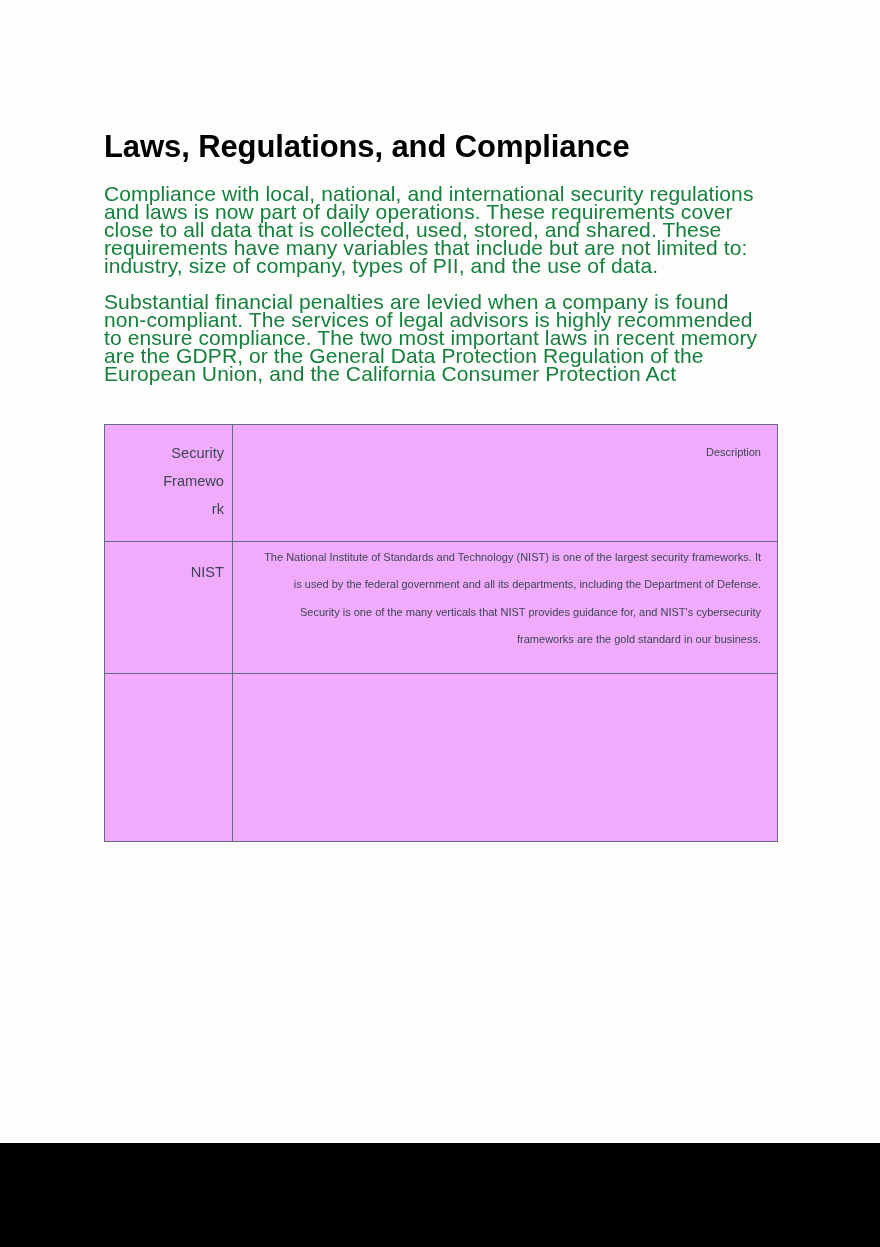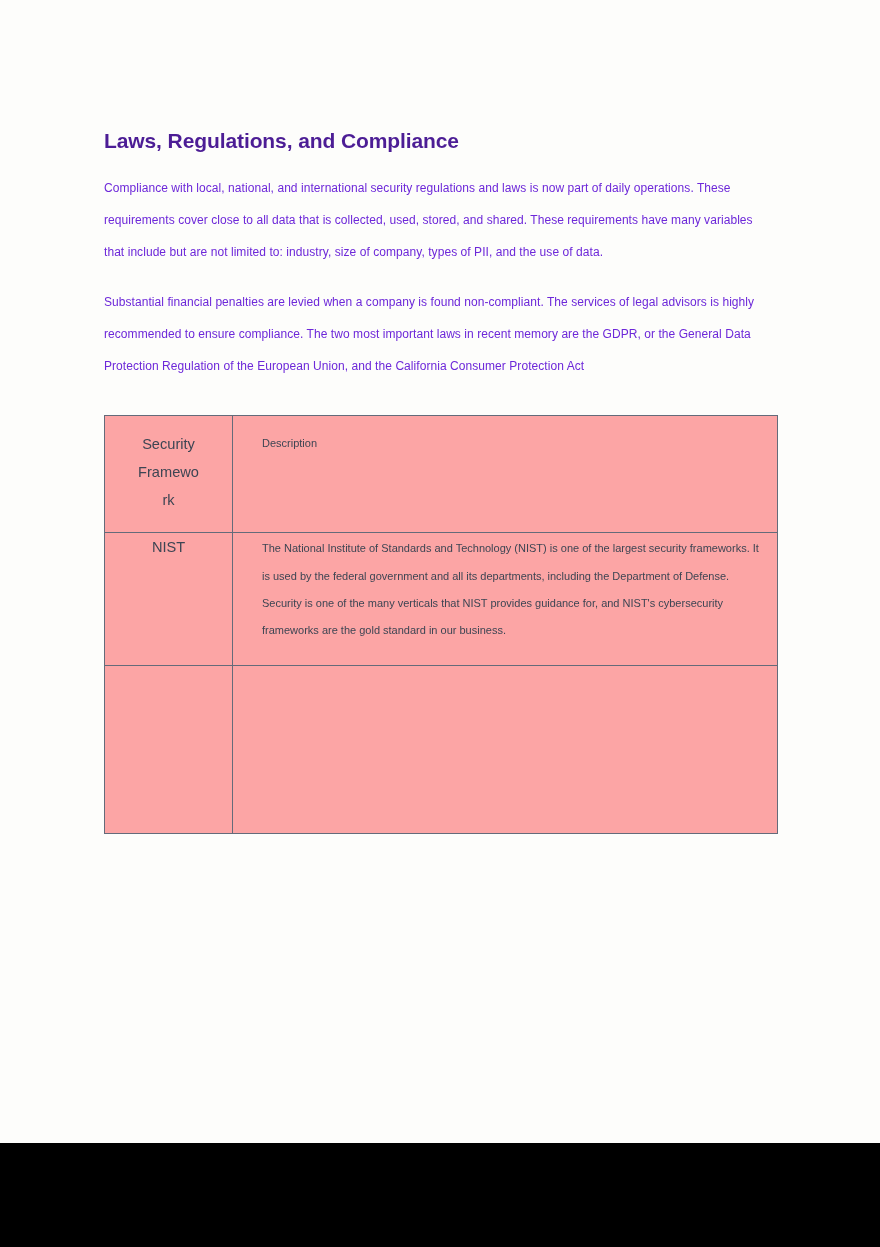--- a/index.html
+++ b/index.html
@@ -26,60 +26,61 @@
   }
 
   .content {
     position: absolute;
     left: 104px;
     top: 128px;
     width: 672px;
   }
 
   h1.doc-heading {
-    font-size: 21px;
+    font-size: 31px;
     font-weight: bold;
-    color: #4c1d95;
+    color: #000000;
     margin: 0 0 18px 0;
     letter-spacing: -0.1px;
     line-height: 1.25;
   }
 
   h1.doc-heading.second {
     margin-top: 36px;
   }
 
   p.doc-para {
-    font-size: 12px;
-    color: #6d28d9;
-    line-height: 32px;
+    font-size: 21px;
+    color: #15803d;
+    line-height: 18px;
     margin: 0 0 18px 0;
     letter-spacing: 0.005em;
   }
 
   p.doc-para.last-before-heading {
-    margin-bottom: 8px;
+    margin-bottom: 16px;
   }
 
   .spacer-before-table {
     height: 25px;
   }
 
   table.fw-table {
     border-collapse: collapse;
     width: 674px;
     table-layout: fixed;
     margin: 0;
     background: #fdfdfb;
   }
 
   table.fw-table td {
     border: 1px solid #646b7a;
     vertical-align: top;
-    background: #fca5a5;
+    background: #f0abfc;
+    text-align: right;
   }
 
   td.col-name {
     width: 111px;
     text-align: center;
     padding: 14px 8px 10px 8px;
     font-size: 14.6px;
     color: #3d4553;
     line-height: 28px;
   }
@@ -92,21 +93,21 @@
   }
 
   tr.header-row td.col-name,
   tr.header-row td.col-desc {
     padding-bottom: 18px;
   }
 
   tr.header-row td.col-name { height: 76px; }
 
   tr.nist-row td.col-name {
-    padding-top: 0;
+    padding-top: 16px;
   }
   tr.nist-row td.col-desc {
     padding-top: 2px;
     padding-bottom: 20px;
   }
 
   tr.empty-row td {
     height: 143px;
   }
 

